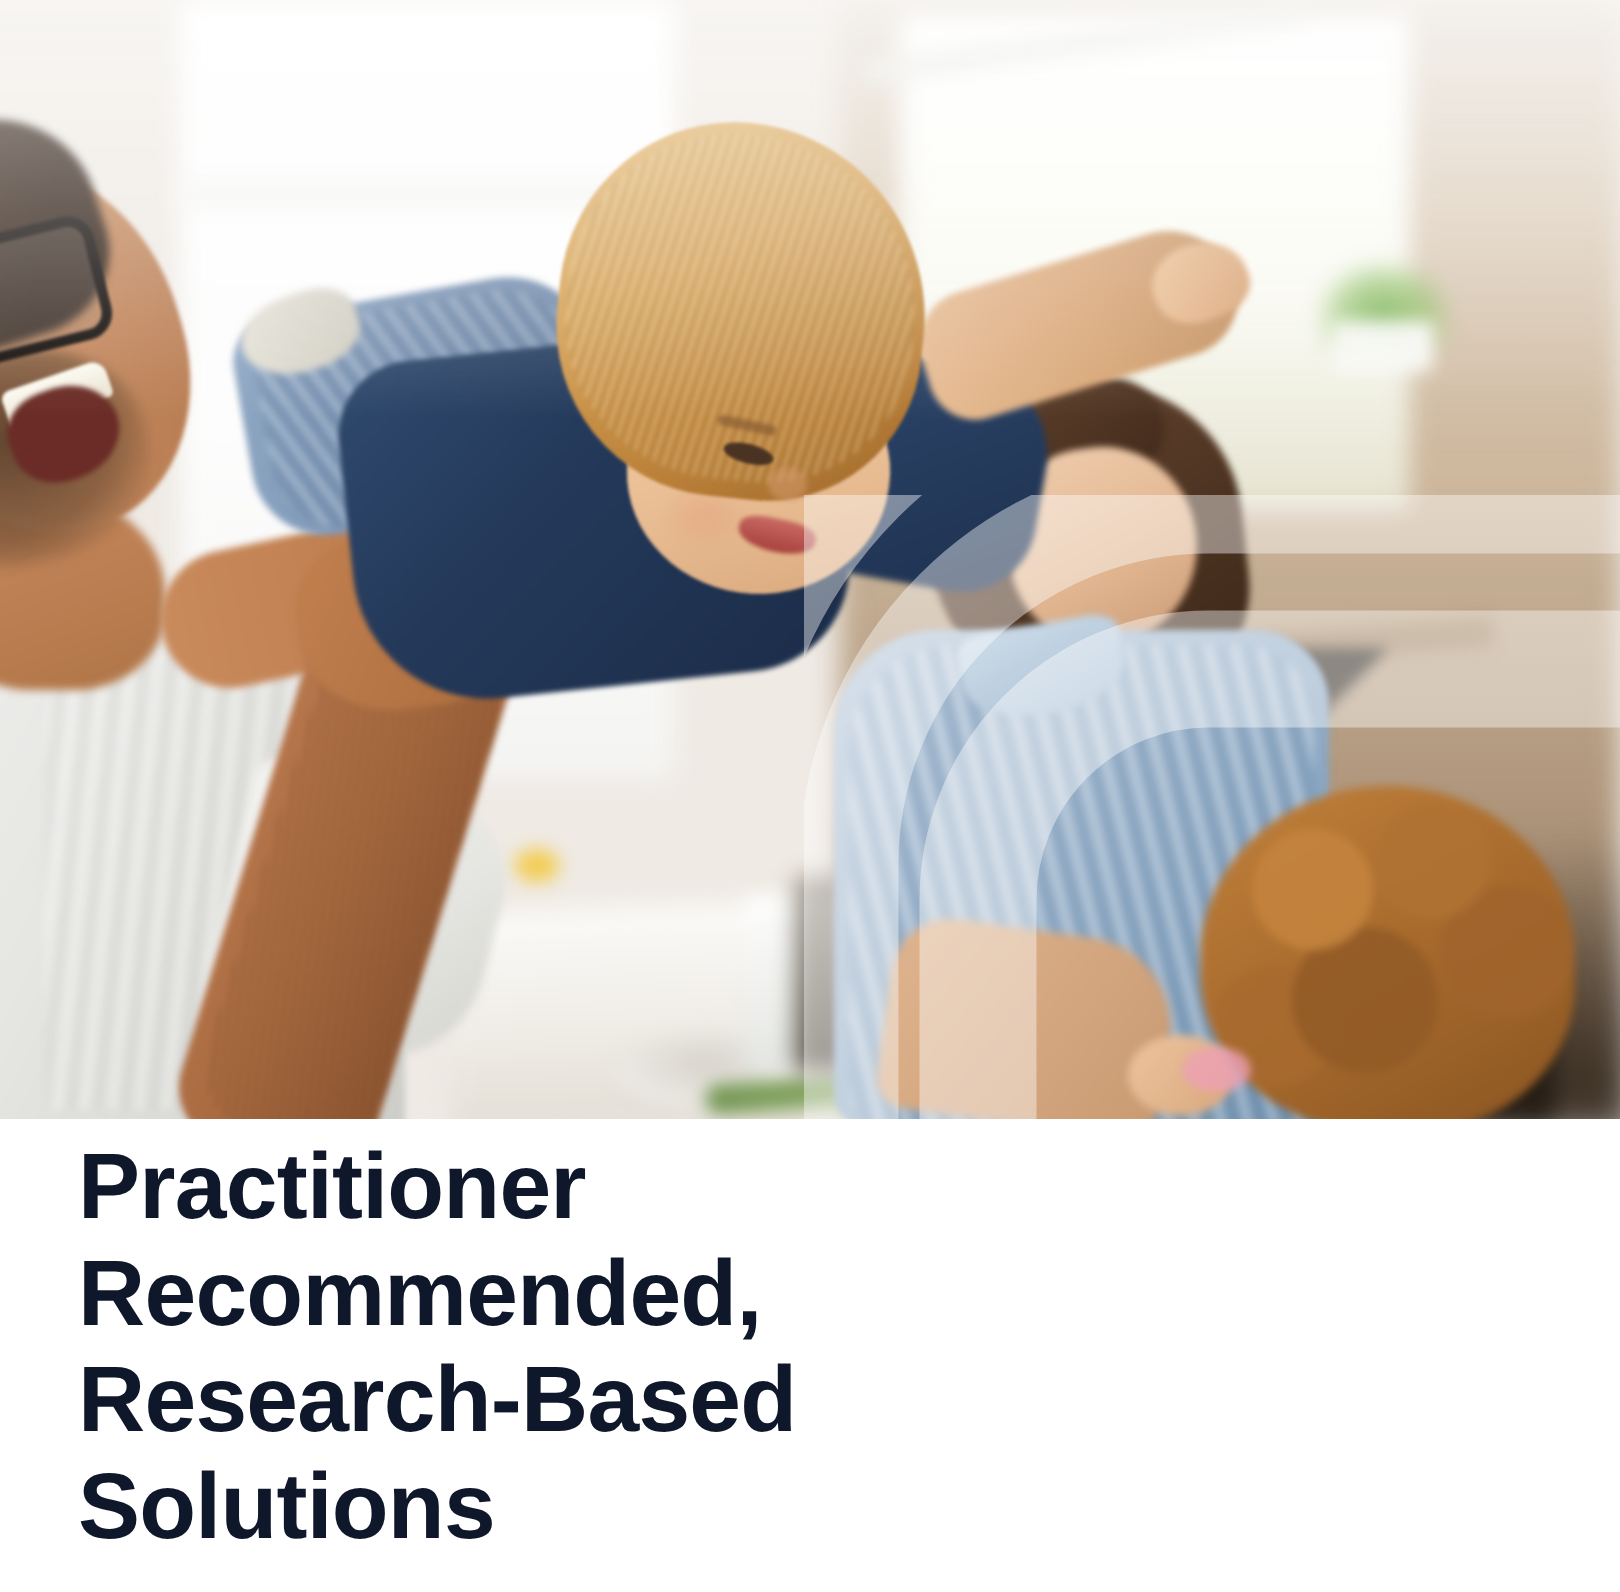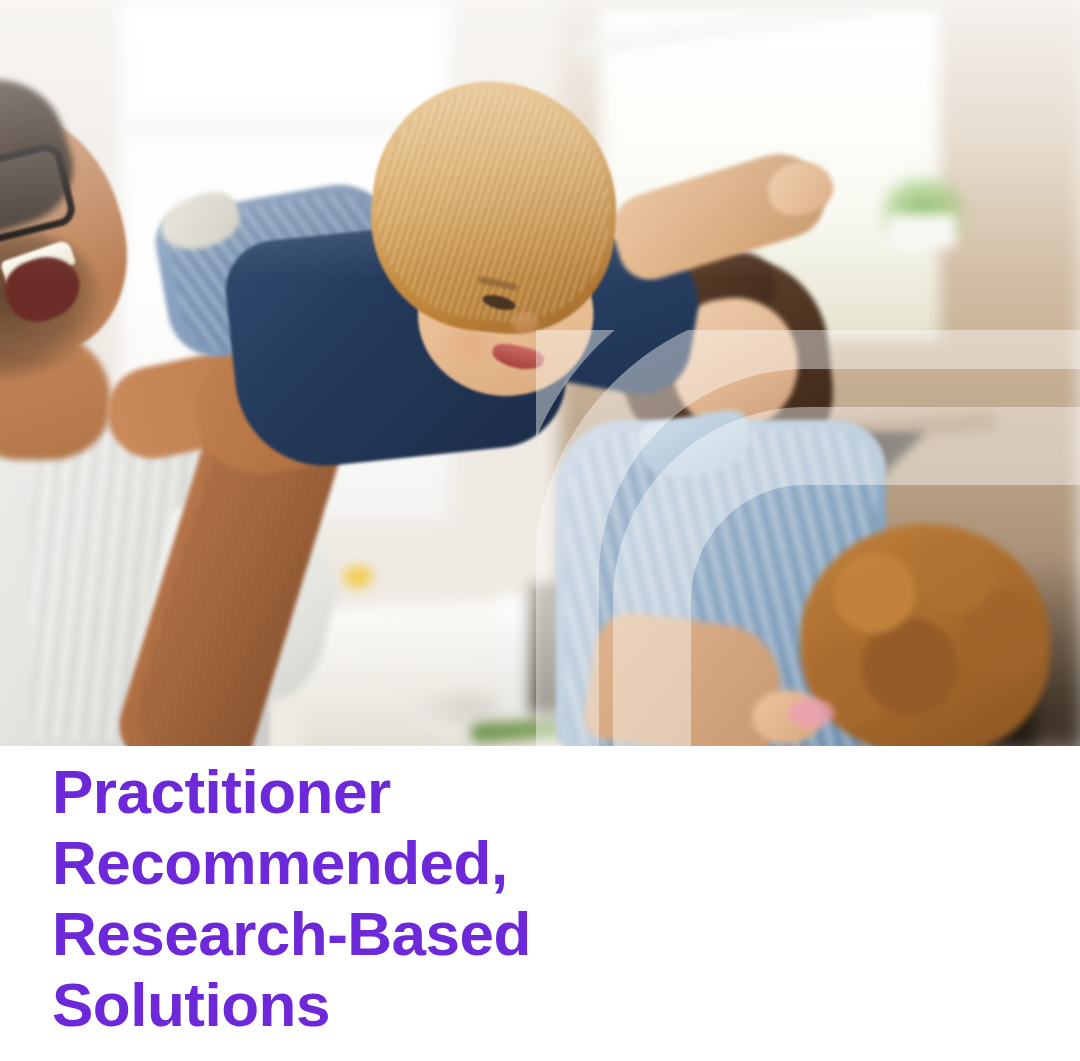--- a/index.html
+++ b/index.html
@@ -698,21 +698,21 @@
   .headline {
     position: absolute;
     left: 52px;
     top: 10px;
     margin: 0;
     font-family: "Liberation Sans", sans-serif;
     font-weight: 700;
     font-size: 62px;
     line-height: 71px;
     letter-spacing: -0.5px;
-    color: #6d28d9;
+    color: #0f172a;
     white-space: pre-line;
   }
 </style>
 </head>
 <body>
 
 <div class="poster">
 
   <div class="photo">
     <div class="ph-bg-blur">

